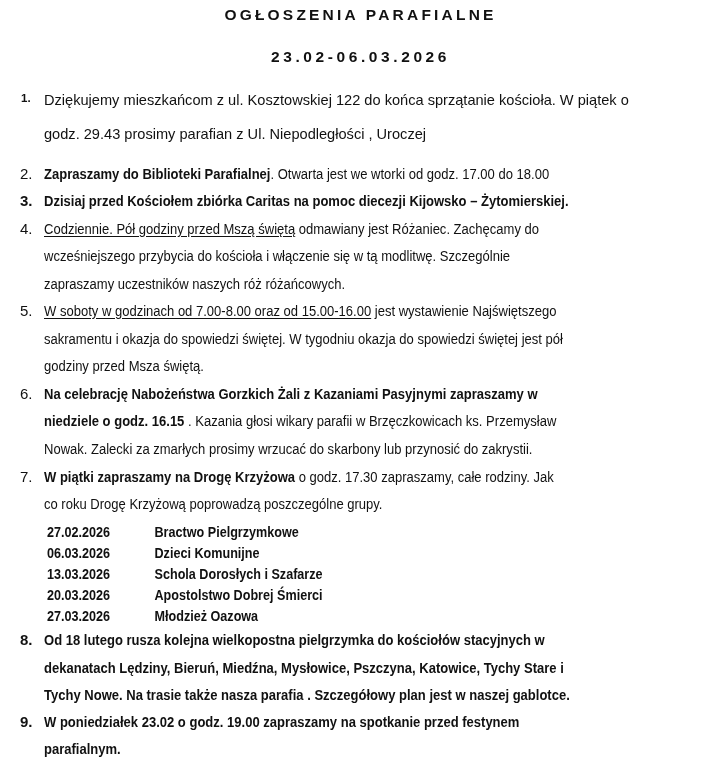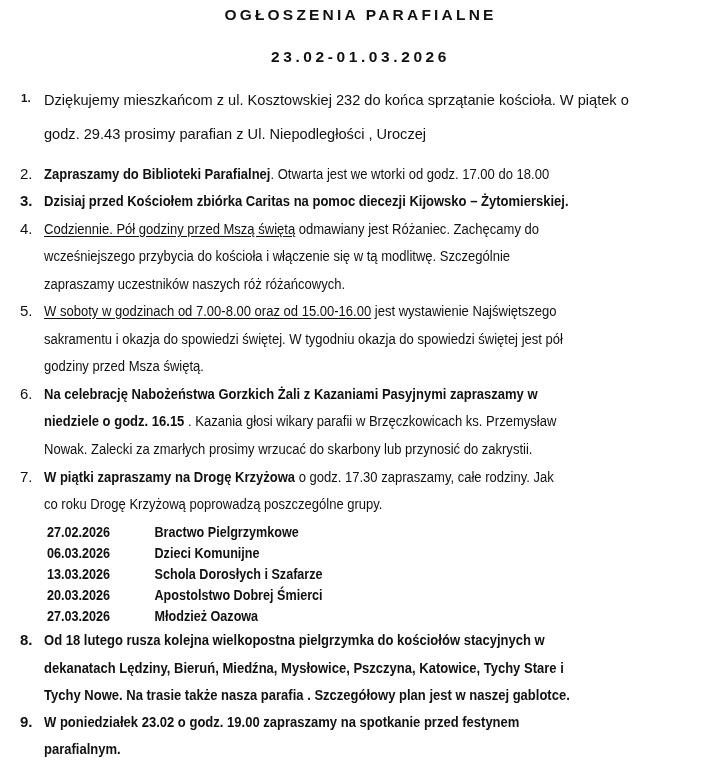--- a/index.html
+++ b/index.html
@@ -32,25 +32,25 @@
 
   .sched { position: absolute; left: 47px; font-size: 15px; font-weight: bold; white-space: nowrap;
     transform-origin: 0 0; transform: scaleX(0.84); }
   .sched .d { display: inline-block; width: 128px; }
 </style>
 </head>
 <body>
 
 <div>
   <div id="title1" class="title">OGŁOSZENIA PARAFIALNE</div>
-  <div id="title2" class="title">23.02-01.03.2026</div>
+  <div id="title2" class="title">23.02-06.03.2026</div>
   <div id="items">
       <div class="item">
         <span class="num small" style="top: 92px;">1.</span>
-        <div class="line wide" style="top: 92px;"><span>Dziękujemy mieszkańcom z  ul. Kosztowskiej 232 do końca sprzątanie kościoła. W piątek o</span></div>
+        <div class="line wide" style="top: 92px;"><span>Dziękujemy mieszkańcom z  ul. Kosztowskiej 122 do końca sprzątanie kościoła. W piątek o</span></div>
         <div class="line wide" style="top: 126px;"><span>godz. 29.43  prosimy parafian z Ul. Niepodległości , Uroczej</span></div>
       </div>
       <div class="item">
         <span class="num" style="top: 165px;">2.</span>
         <div class="line" style="top: 165px;"><span class="b">Zapraszamy do Biblioteki Parafialnej</span><span>. Otwarta jest we wtorki od godz. 17.00 do 18.00</span></div>
       </div>
       <div class="item">
         <span class="num bold" style="top: 192px;">3.</span>
         <div class="line" style="top: 192px;"><span class="b">Dzisiaj przed Kościołem zbiórka Caritas na pomoc diecezji Kijowsko – Żytomierskiej.</span></div>
       </div>

